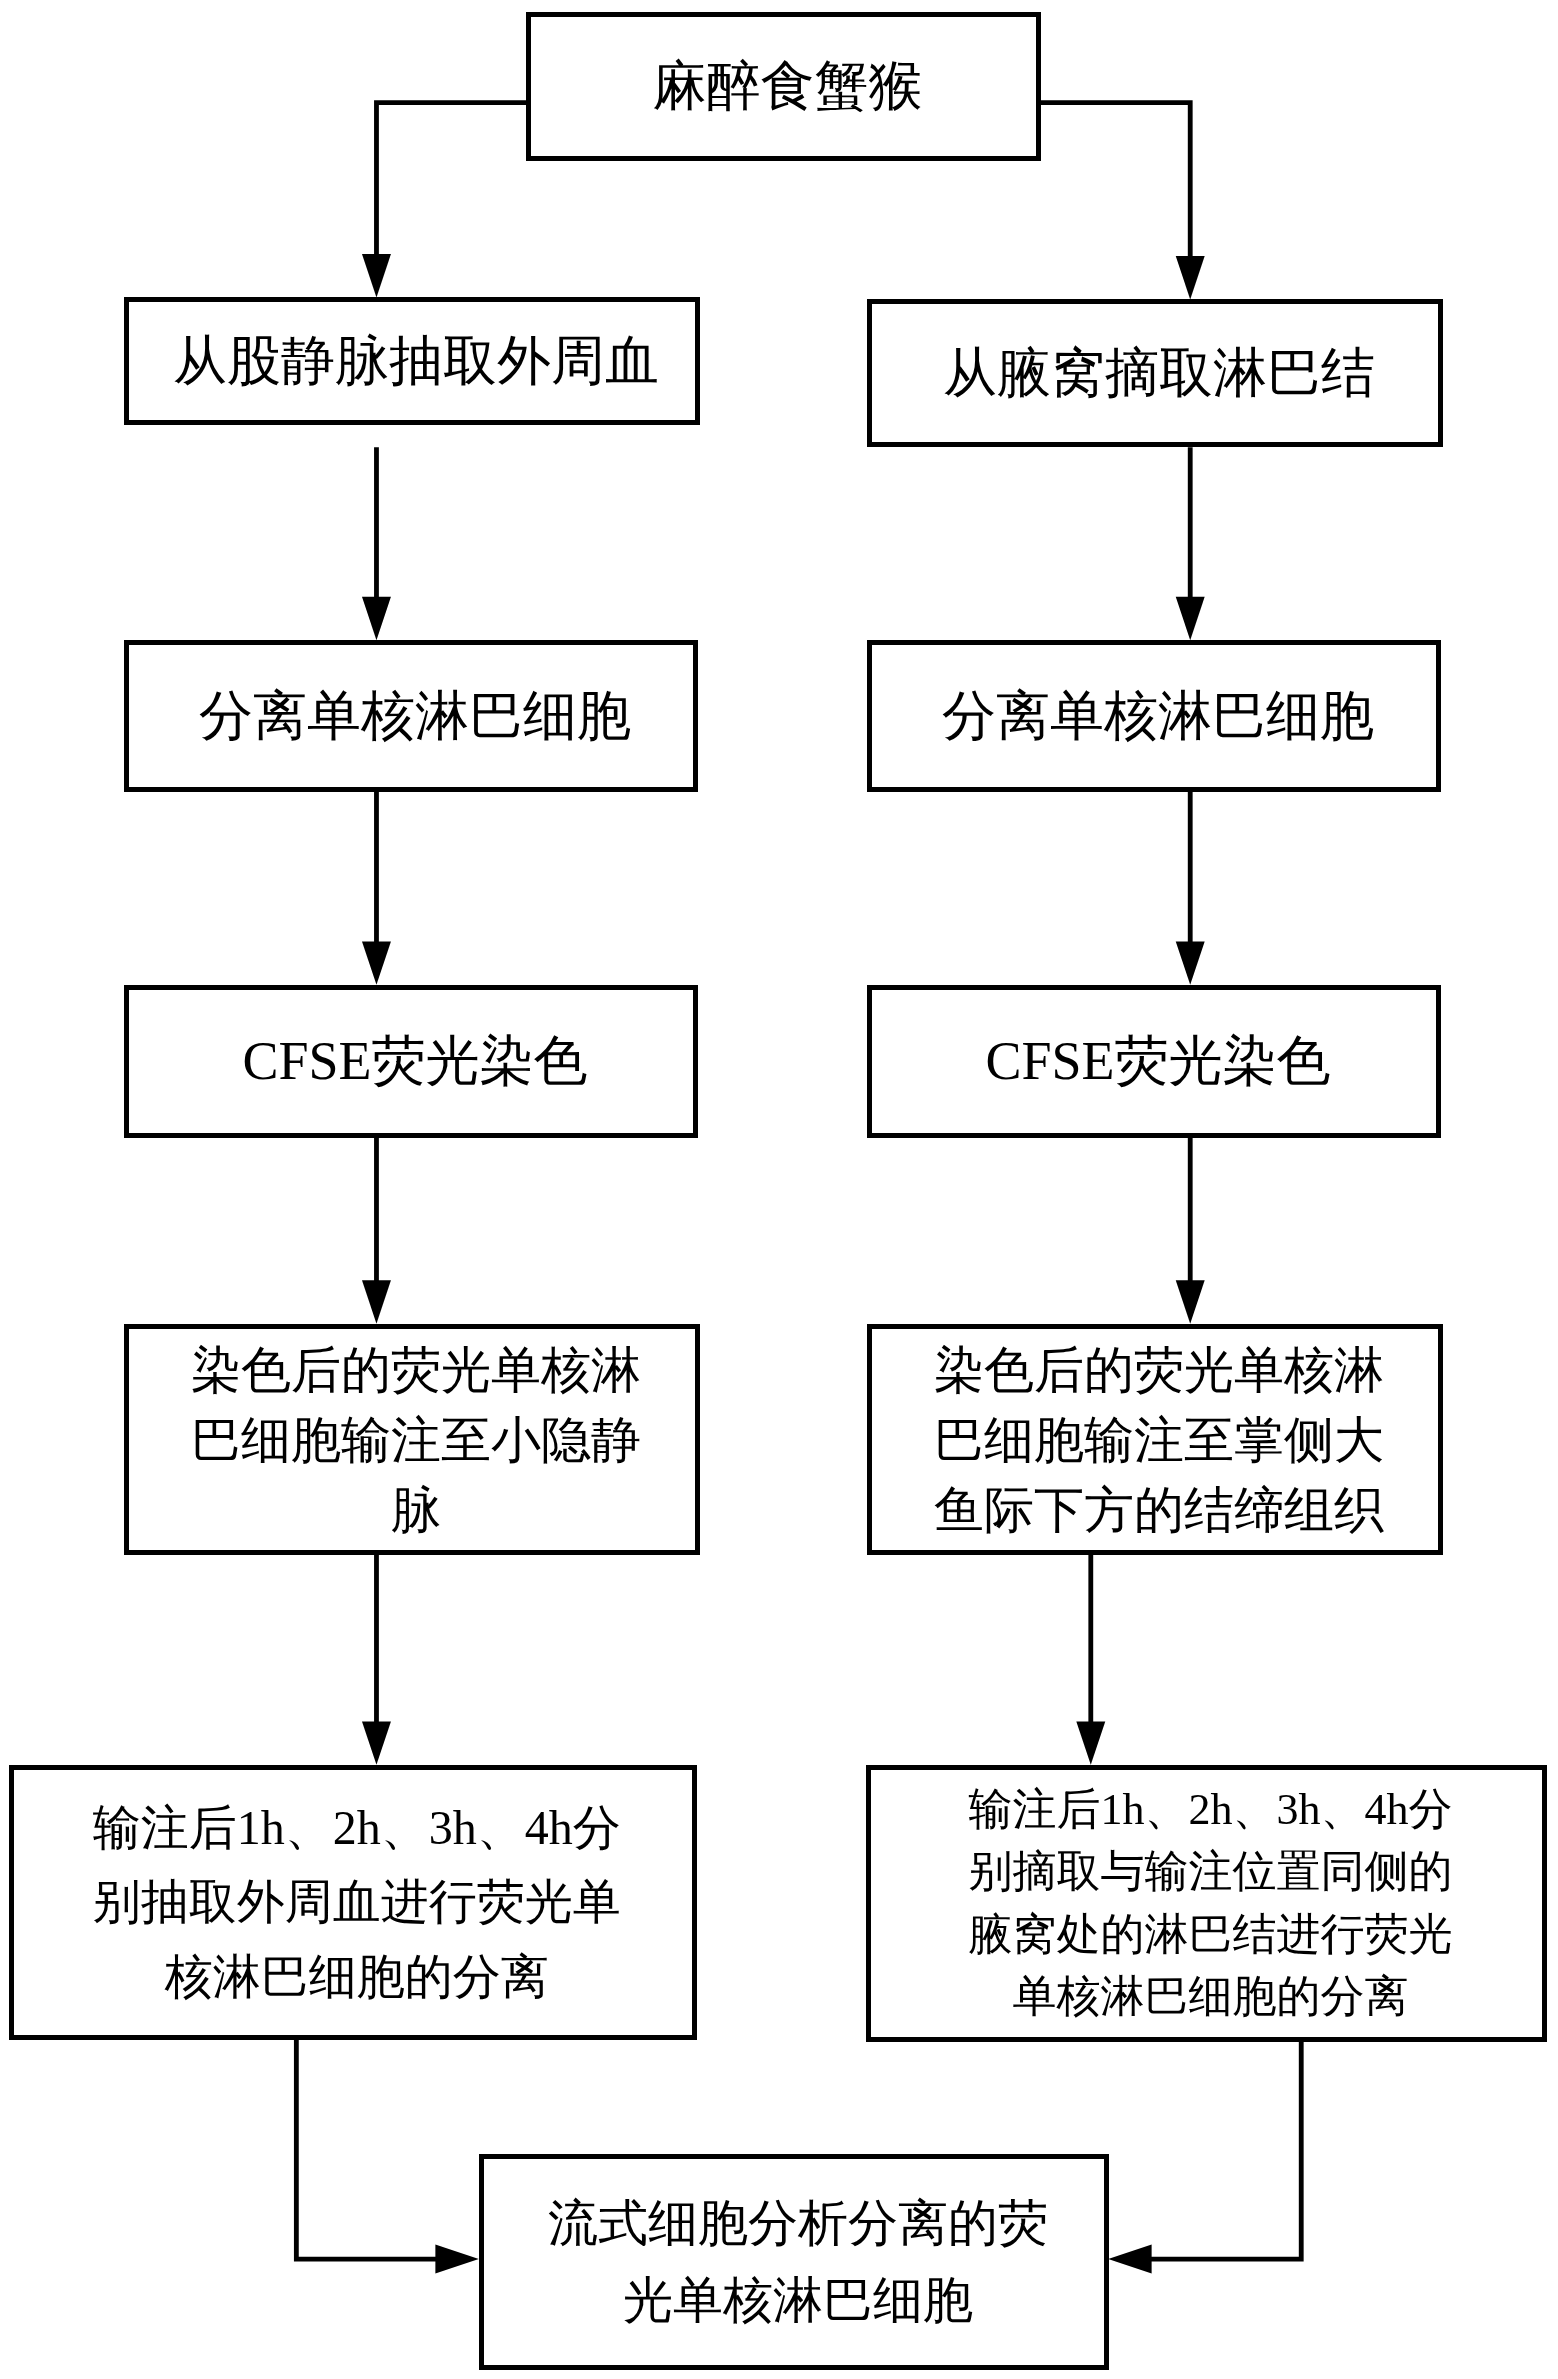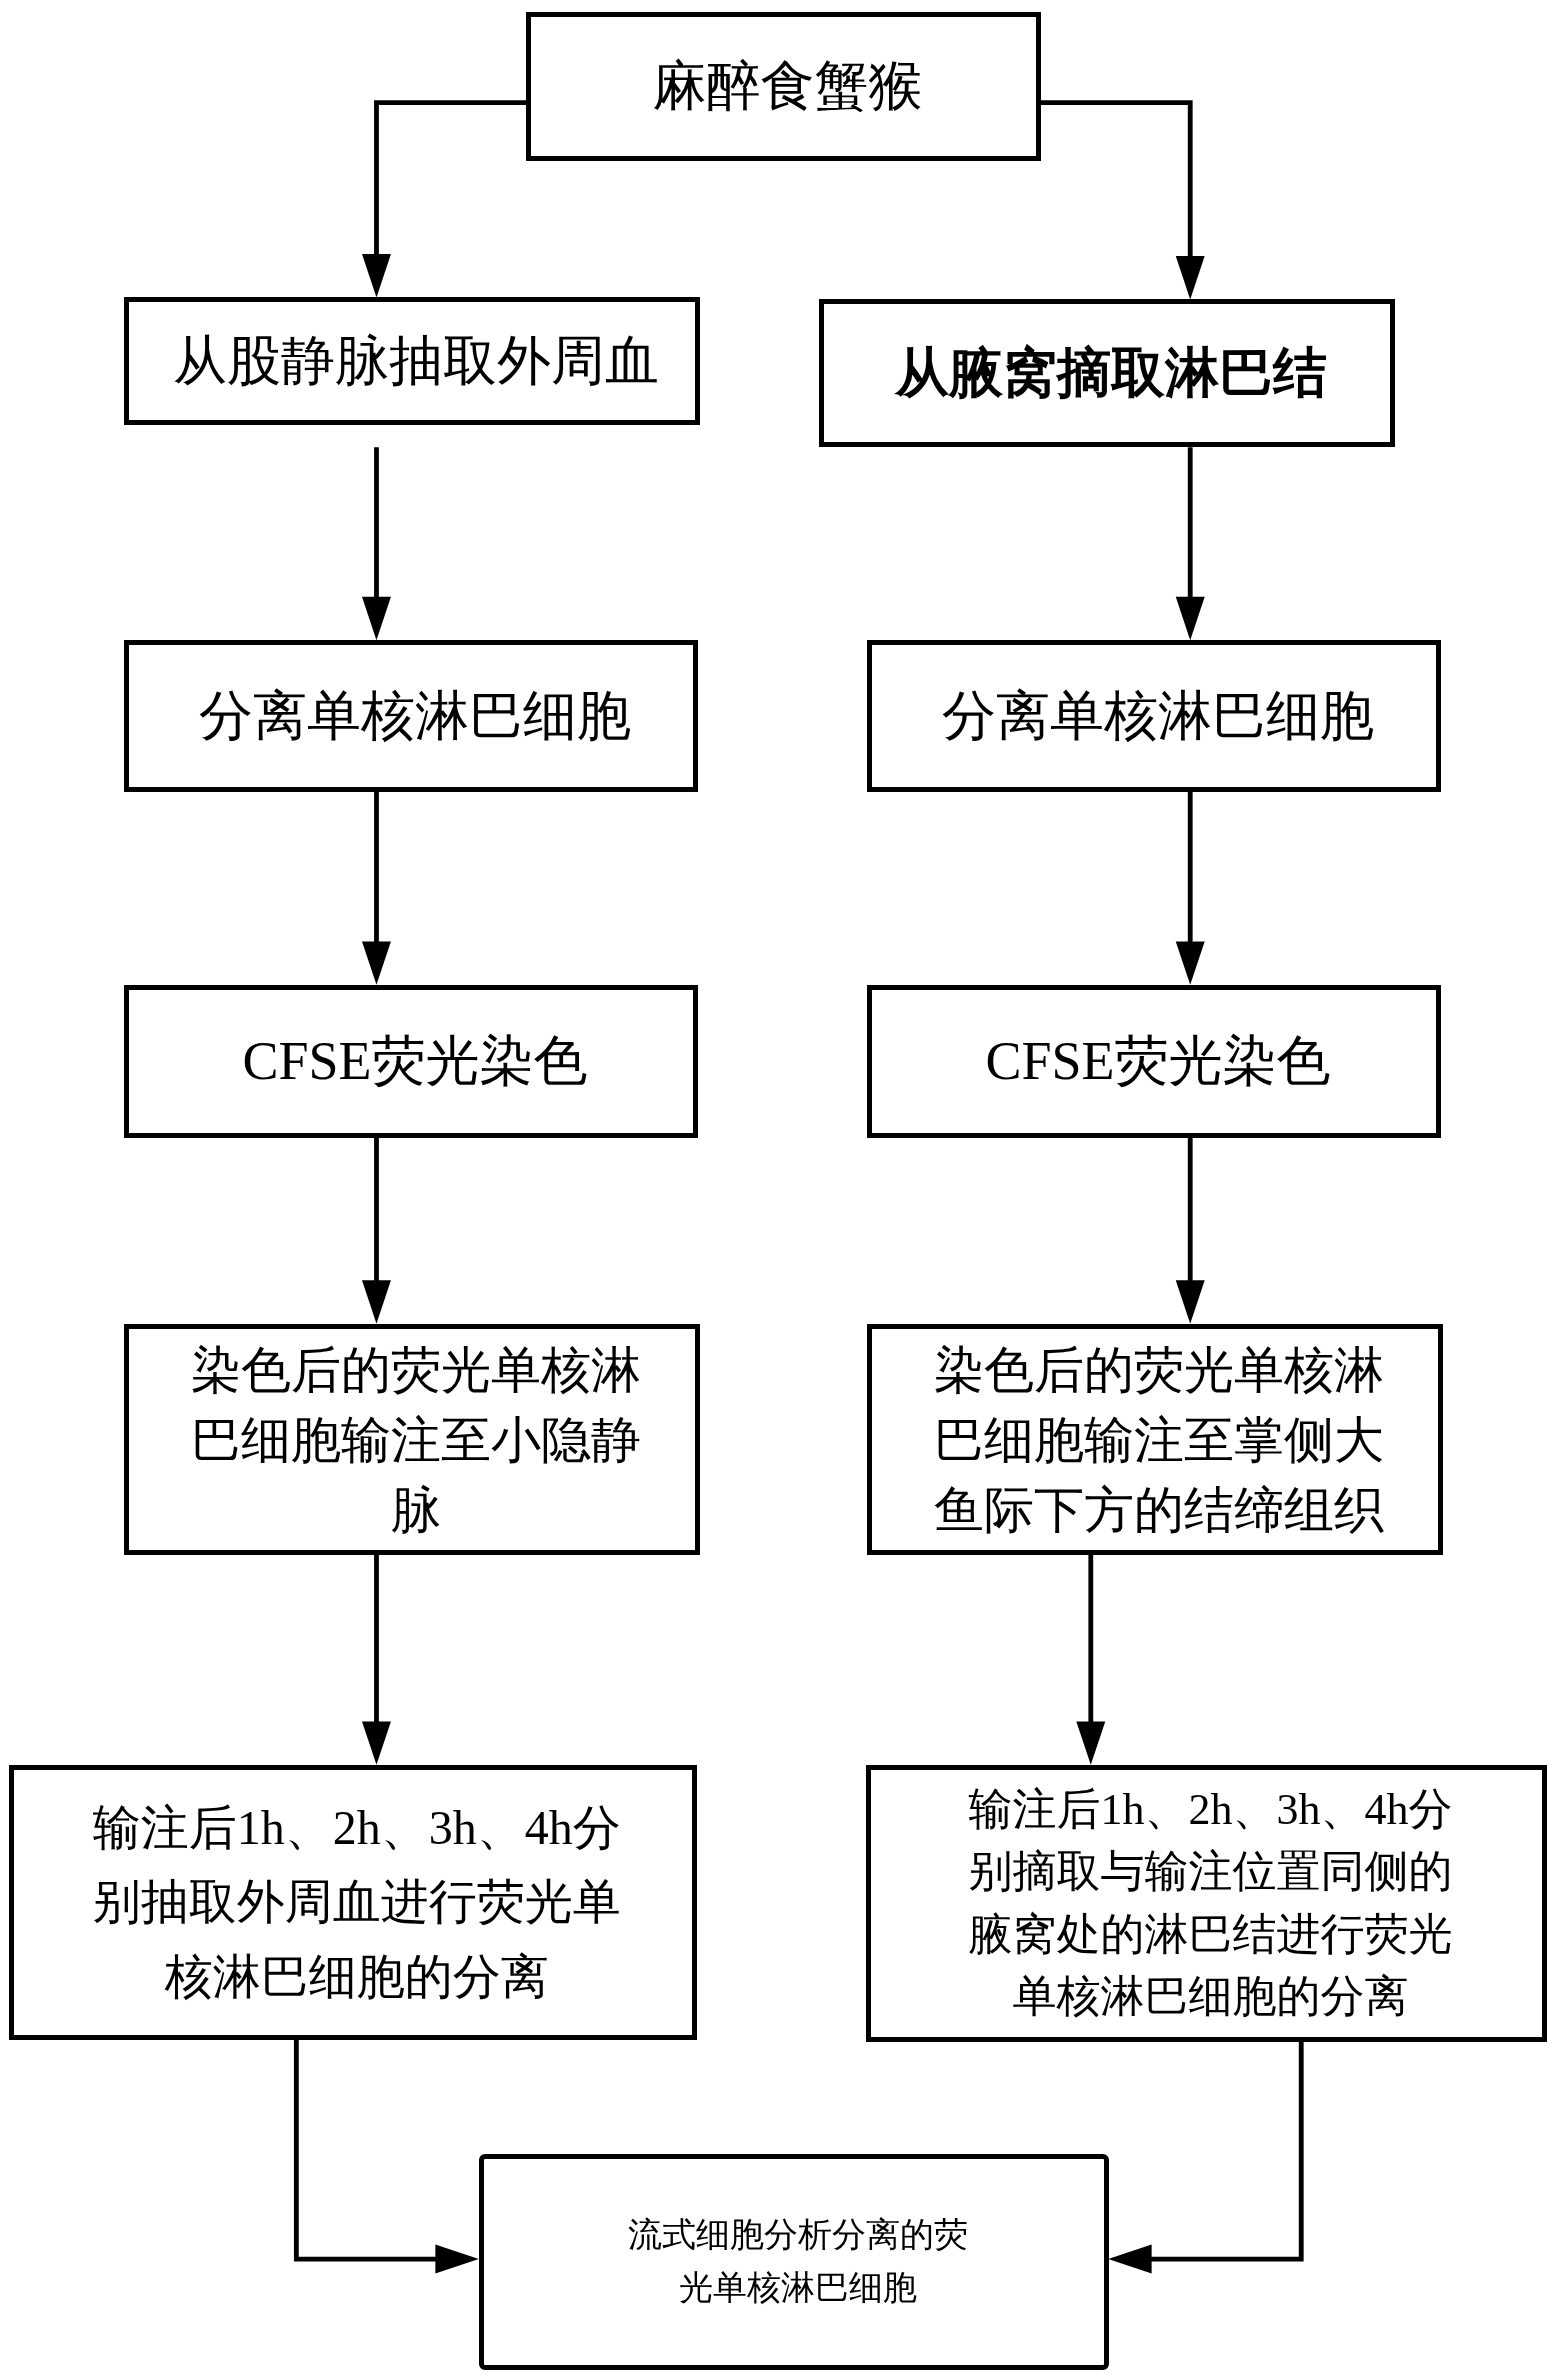--- a/index.html
+++ b/index.html
@@ -40,30 +40,30 @@
     display: flex;
     align-items: center;
     justify-content: center;
     text-align: center;
     white-space: pre-line;
     line-height: 1.45;
     padding-left: 8px;
   }
   #b-root  { left: 526px; top: 11.6px;   width: 515px; height: 149px; font-size: 54px; }
   #b-l1    { left: 124px; top: 297px;  width: 576px; height: 128px; font-size: 54px; }
-  #b-r1    { left: 819px; top: 299px;  width: 576px; height: 148px; font-size: 54px; font-weight: bold; }
+  #b-r1    { left: 867px; top: 299px;  width: 576px; height: 148px; font-size: 54px; }
   #b-l2    { left: 124px; top: 640px;  width: 574px; height: 152px; font-size: 54px; }
   #b-r2    { left: 867px; top: 640px;  width: 574px; height: 152px; font-size: 54px; }
   #b-l3    { left: 124px; top: 985px; width: 574px; height: 153px; font-size: 54px; }
   #b-r3    { left: 867px; top: 985px; width: 574px; height: 153px; font-size: 54px; }
   #b-l4    { left: 124px; top: 1324px; width: 576px; height: 231px; font-size: 50px; line-height: 1.4; }
   #b-r4    { left: 867px; top: 1324px; width: 576px; height: 231px; font-size: 50px; line-height: 1.4; }
   #b-l5    { left: 8.7px;   top: 1765px; width: 688px; height: 275px; font-size: 48px; line-height: 1.55; }
   #b-r5    { left: 866px; top: 1765px; width: 681px; height: 277px; font-size: 44px; line-height: 1.42; }
-  #b-merge { left: 479px; top: 2154px; width: 630px; height: 216px; font-size: 34px; line-height: 1.55; border-radius: 6px; }
+  #b-merge { left: 479px; top: 2154px; width: 630px; height: 216px; font-size: 50px; line-height: 1.55; }
 </style>
 </head>
 <body>
 
 <div id="canvas">
 
   <svg id="connector-layer" viewBox="0 0 1614 2464" xmlns="http://www.w3.org/2000/svg">
 
     <polyline points="545,106 390,106 390,264"></polyline>
     <polygon points="390,308 375,263 405,263"></polygon>

